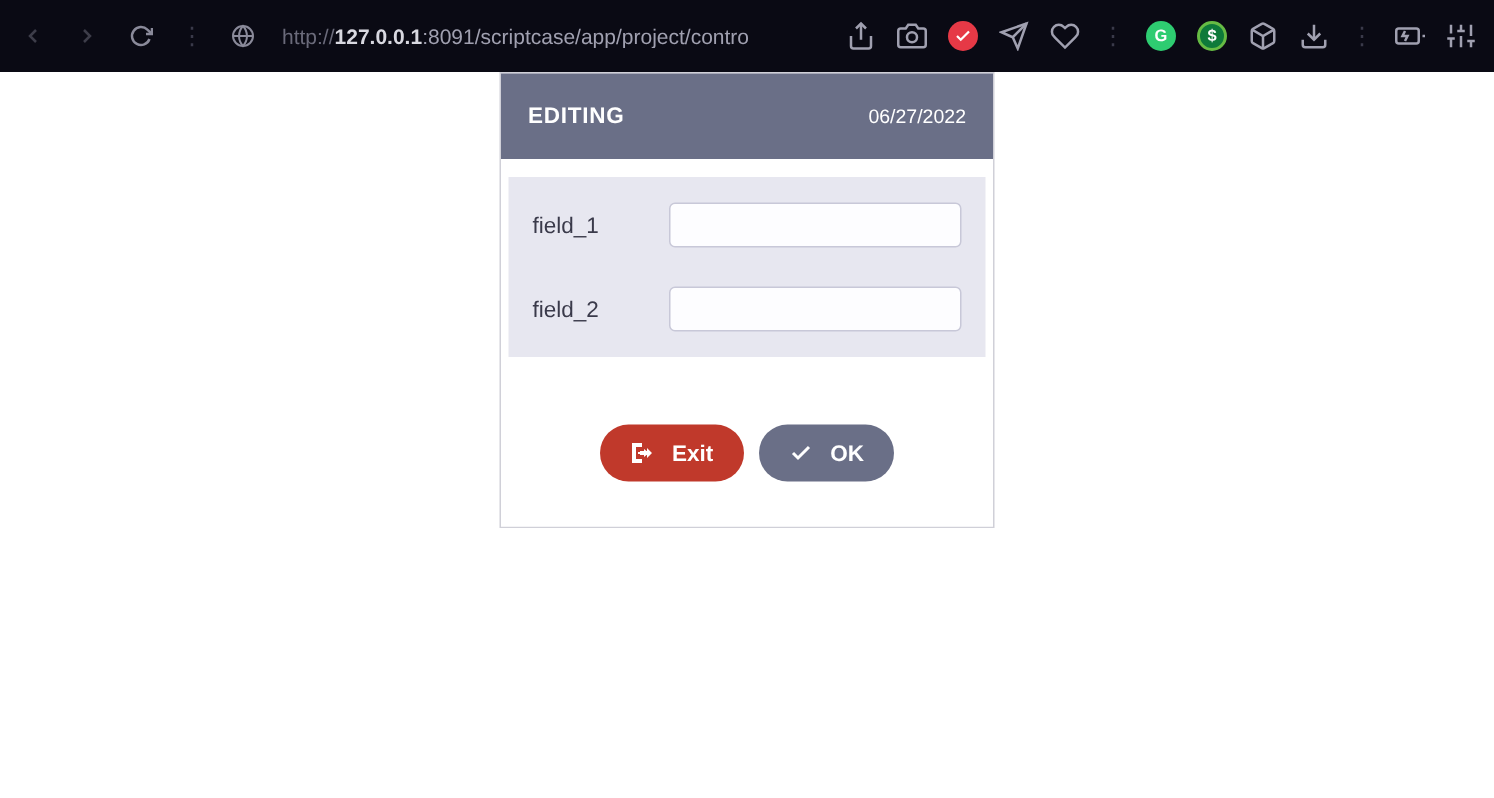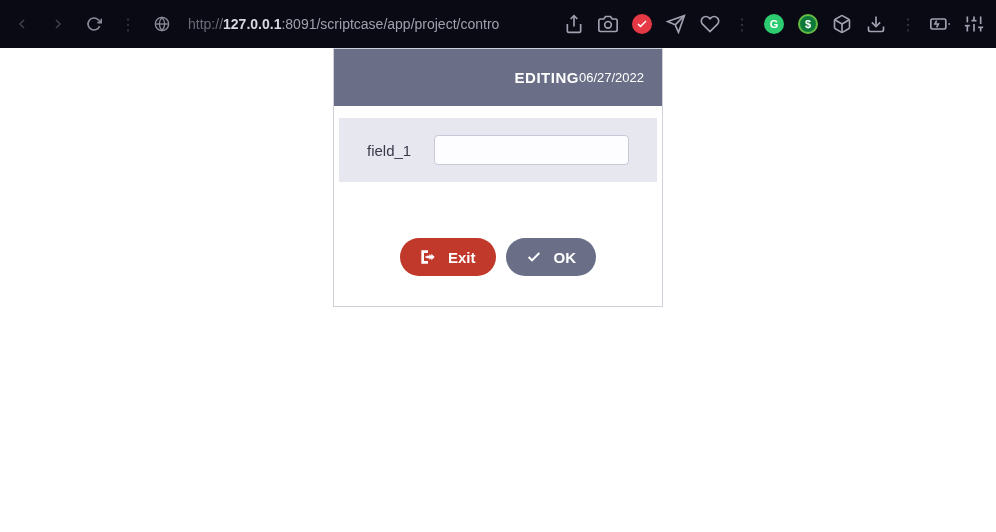--- a/index.html
+++ b/index.html
@@ -94,36 +94,36 @@
     .form-card {
       width: 330px;
       border: 1px solid #d0d0d8;
       background: #fff;
     }
     .form-header {
       background: #6a6f87;
       color: #fff;
       padding: 20px 18px;
       display: flex;
-      justify-content: flex-end;
+      justify-content: space-between;
       align-items: center;
     }
     .form-header-title {
       font-size: 15px;
       font-weight: 700;
       letter-spacing: 0.5px;
     }
     .form-header-date {
       font-size: 13px;
       font-weight: 400;
     }
     .form-body {
       background: #e7e7f0;
-      padding: 4px 24px;
-      margin: 12px 5px 21px 5px;
+      padding: 4px 12px;
+      margin: 12px 5px 10px 5px;
     }
     .form-row {
       display: flex;
       align-items: center;
       padding: 13px 4px;
     }
     .form-label {
       width: 115px;
       color: #3a3a4a;
       font-size: 15px;
@@ -274,20 +274,24 @@
 
 <div class="content">
   <div class="form-card">
     <div class="form-header">
       <span class="form-header-title">EDITING</span>
       <span class="form-header-date">06/27/2022</span>
     </div>
     <div class="form-body">
       <div class="form-row">
         <span class="form-label">field_1</span>
+        <input class="form-input" type="text" value="" style="">
+      </div>
+      <div class="form-row">
+        <span class="form-label">field_2</span>
         <input class="form-input" type="text" value="" style="">
       </div>
     </div>
     <div class="form-footer">
       <button class="btn btn-exit">
         <svg viewBox="0 0 24 24" fill="currentColor">
           <path d="M16 13v-2h-6V8l-5 4 5 4v-3z" transform="scale(-1,1) translate(-24,0)"></path>
           <path d="M3 3h8v2H5v14h6v2H3z" fill="none" stroke="currentColor" stroke-width="2"></path>
           <path d="M17 7l5 5-5 5v-3h-7v-4h7z"></path>
         </svg>

